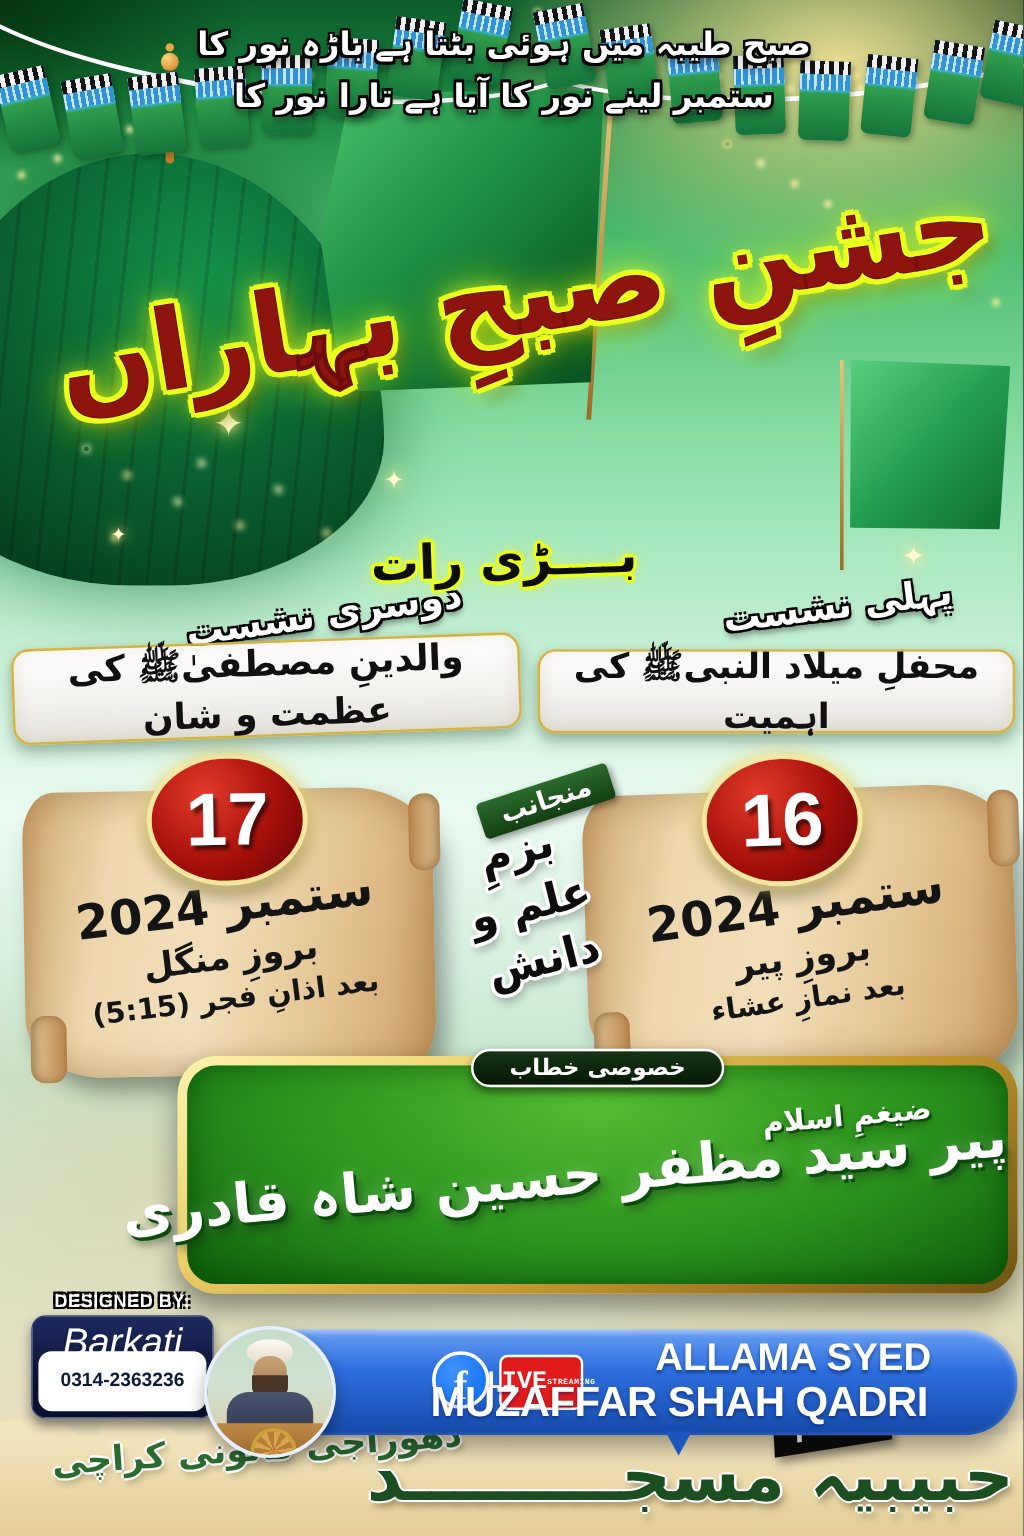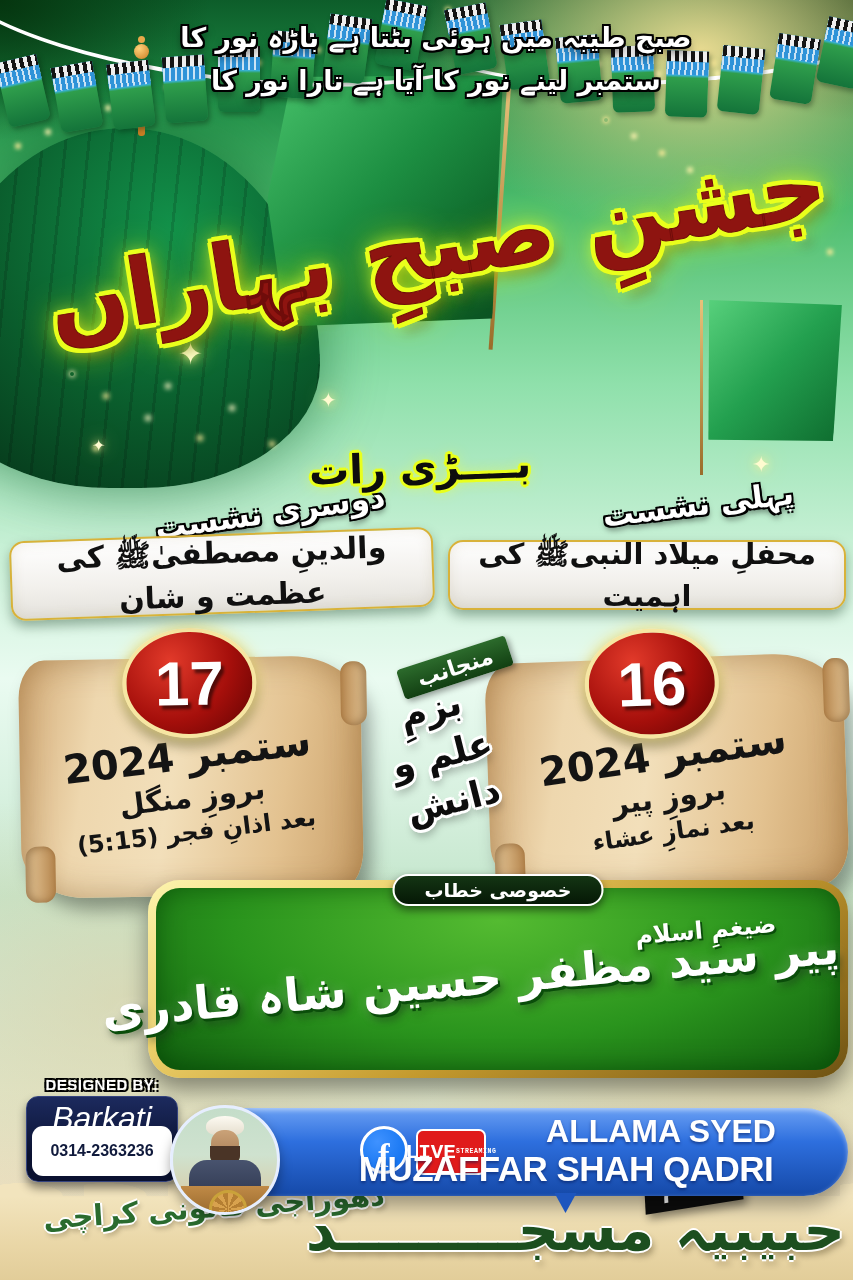--- a/index.html
+++ b/index.html
@@ -74,21 +74,21 @@
   .rope-r{left:408px;top:-88px;width:600px;height:160px;transform:rotate(-6deg);}
   .flag{width:42px;height:66px;border-radius:0 0 6px 6px;
     background:linear-gradient(180deg,#3ab5ea 24px,#2f9e4c 27px,#14743a 100%);
     box-shadow:2px 3px 5px rgba(0,30,10,.35);}
   .flag::before{content:"";position:absolute;left:0;right:0;top:0;height:11px;
     background:repeating-linear-gradient(90deg,#141414 0 4px,#efefef 4px 8px);}
   .flag::after{content:"";position:absolute;left:0;right:0;top:11px;height:13px;
     background:repeating-linear-gradient(90deg,rgba(255,255,255,.75) 0 2px,rgba(255,255,255,0) 2px 6px),#2f93d8;}
 
   
-  .poetry{left:176px;top:16px;width:520px;text-align:center;color:#fff;font-weight:bold;z-index:6;}
+  .poetry{left:160px;top:16px;width:520px;text-align:center;color:#fff;font-weight:bold;z-index:6;}
   .poetry .line{font-size:27px;line-height:1.6;
     text-shadow:-2px -2px 0 #000,2px -2px 0 #000,-2px 2px 0 #000,2px 2px 0 #000,-2px 0 0 #000,2px 0 0 #000,0 -2px 0 #000,0 2px 0 #000,0 5px 8px rgba(0,0,0,.6);}
 
   
   .title-main{left:70px;top:190px;width:760px;text-align:center;z-index:5;
     font-size:92px;font-weight:bold;color:#8e1410;white-space:nowrap;transform:rotate(-9deg);
     -webkit-text-stroke:1px #6f0c0a;
     text-shadow:-5px 0 0 #e9ff1c,5px 0 0 #e9ff1c,0 -5px 0 #e9ff1c,0 5px 0 #e9ff1c,
       -4px -4px 0 #e9ff1c,4px -4px 0 #e9ff1c,-4px 4px 0 #e9ff1c,4px 4px 0 #e9ff1c,
       0 0 18px #dcff32,0 0 36px #c8f400,7px 10px 12px rgba(50,10,0,.4);}

